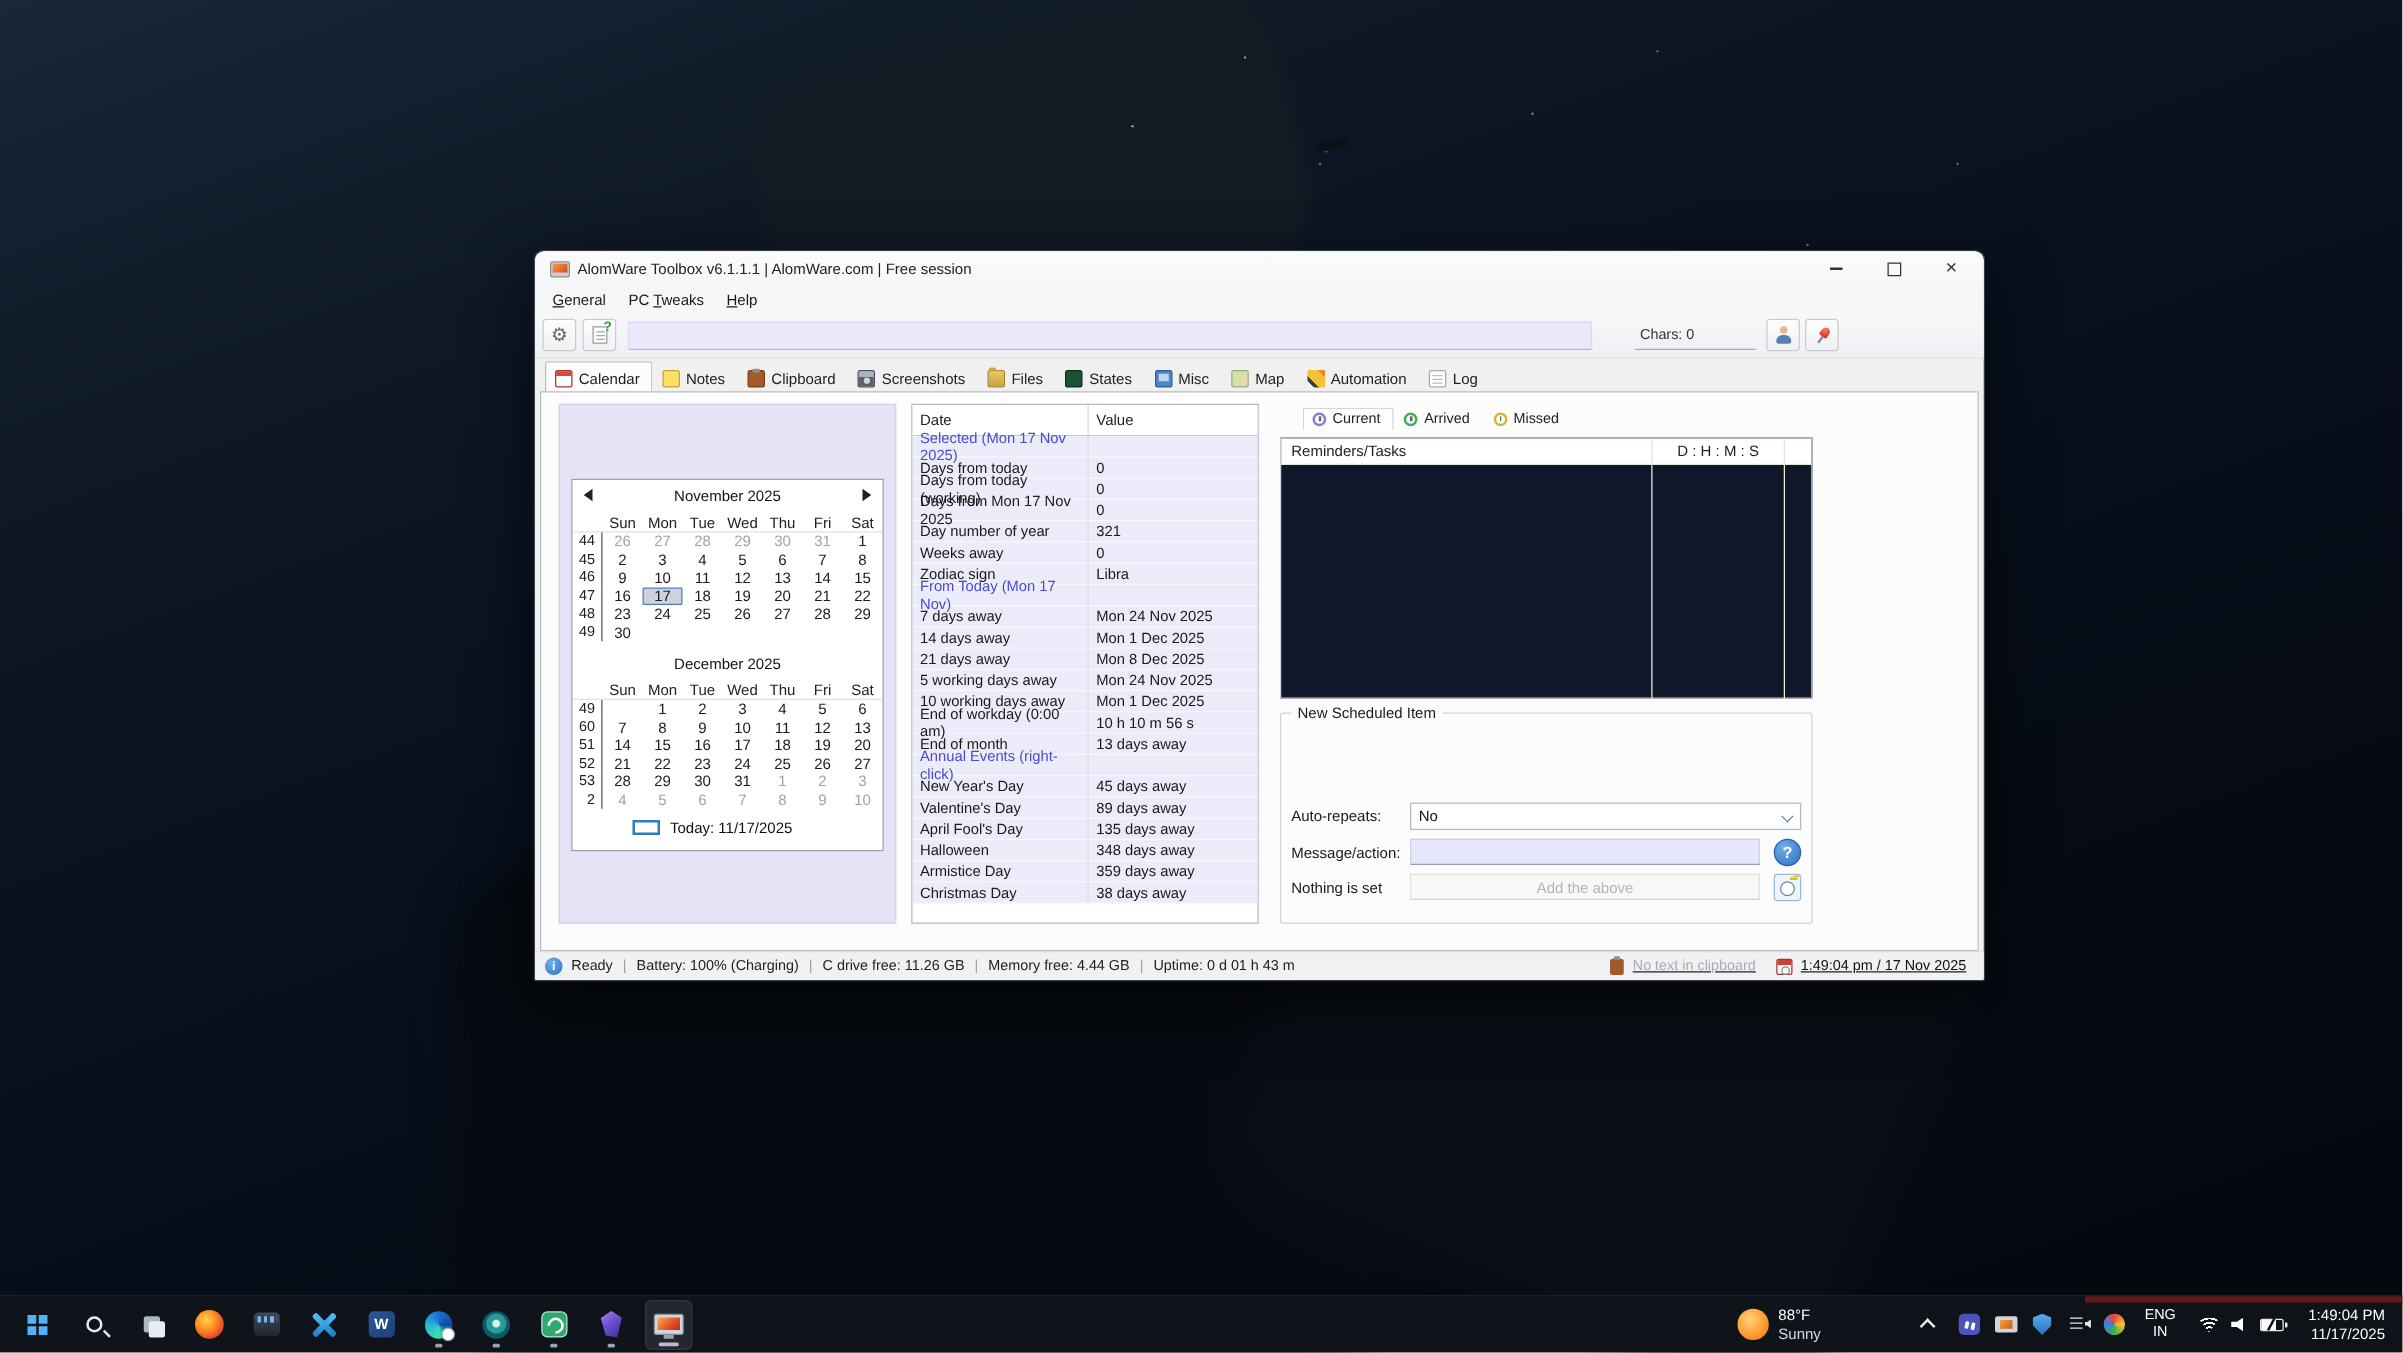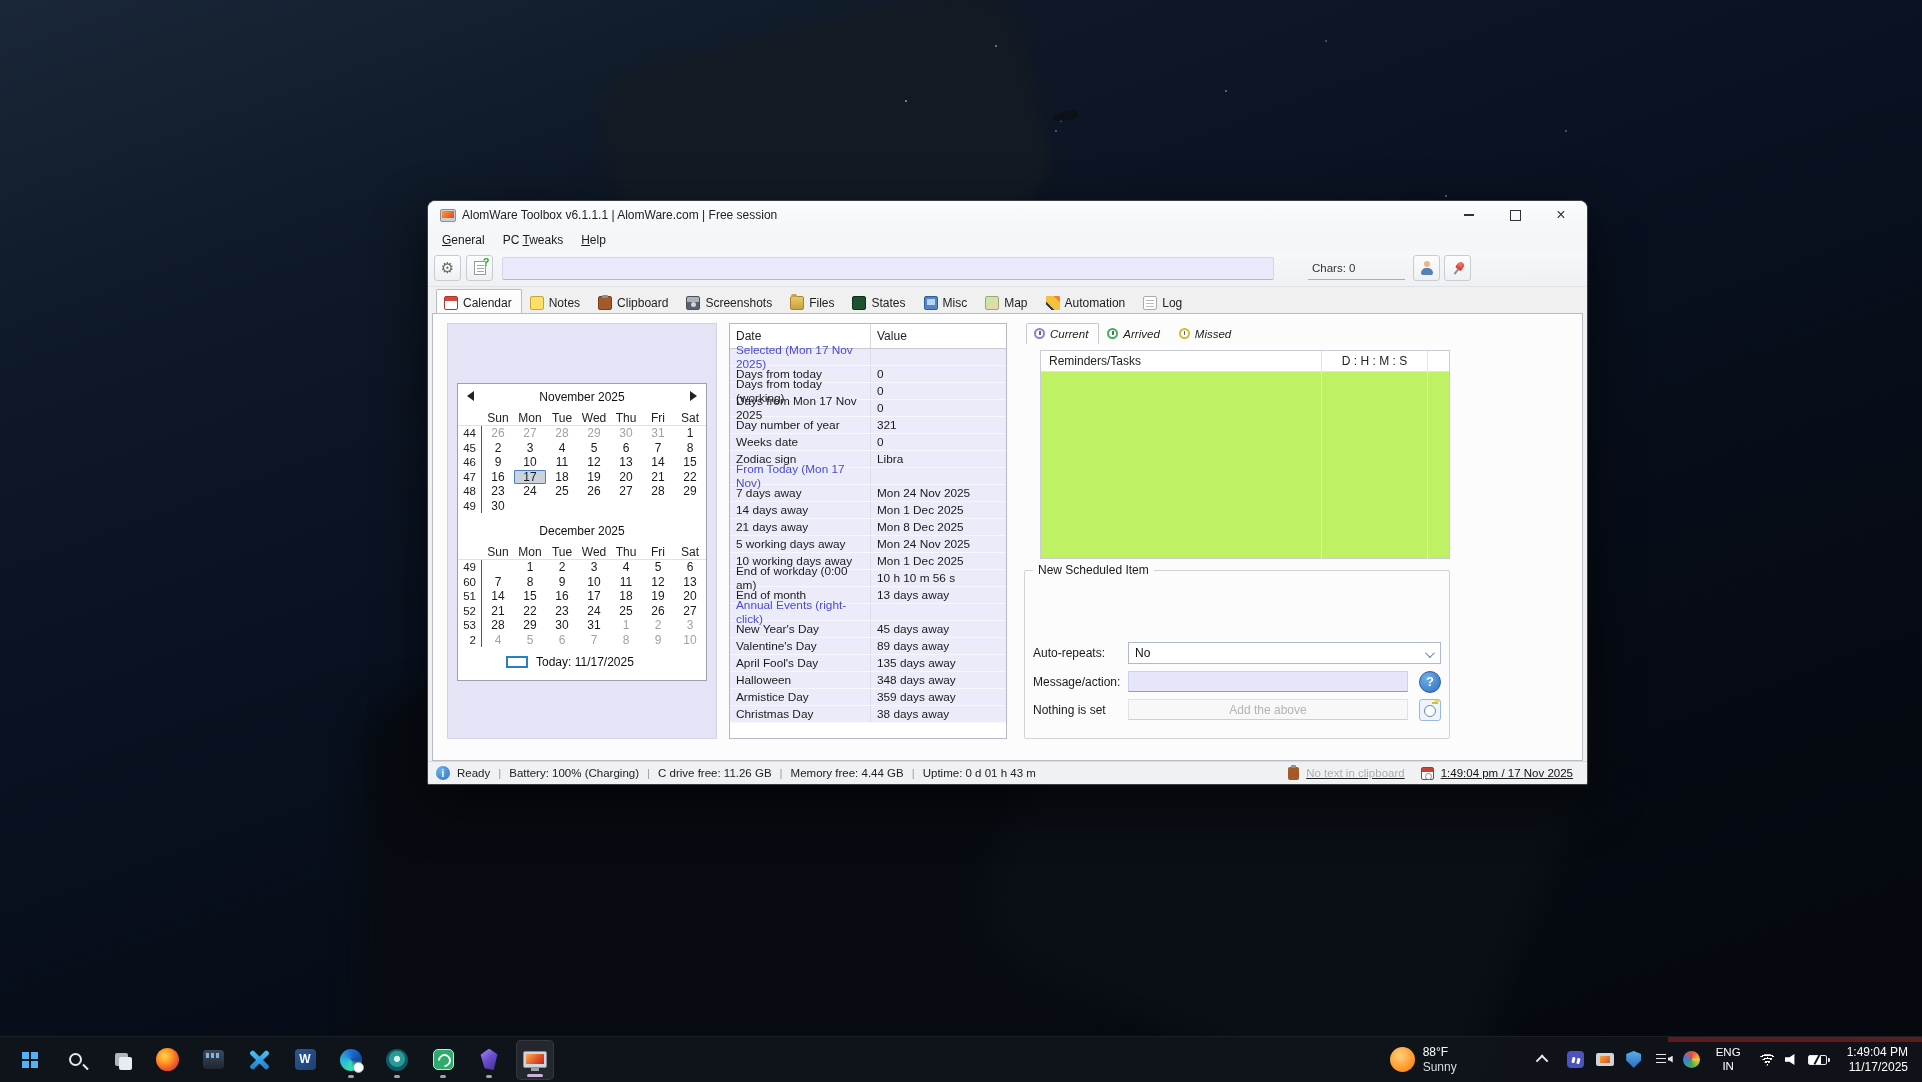--- a/index.html
+++ b/index.html
@@ -97,27 +97,27 @@
   .dt-hdr span { padding-left:6px; font-size:12px; color:#222; }
   .dt-col-l { width:141px; border-right:1px solid #d8d8e2; height:100%; display:flex; align-items:center; }
   .dt-col-r { flex:1; height:100%; display:flex; align-items:center; }
   .dt-row { display:flex; height:17px; align-items:center; background:#ebebf9; border-bottom:1px solid #f7f7fc; font-size:11.8px; }
   .dt-row .c1 { width:141px; padding-left:6px; border-right:1px solid #dcdcEA; height:100%; display:flex; align-items:center; color:#1a1a1a; }
   .dt-row .c2 { flex:1; padding-left:6px; color:#1a1a1a; }
   .dt-row.section .c1 { color:#4a4ad0; }
 
   
   .right-sec { position:absolute; left:591px; top:9px; width:426px; height:416px; }
-  .rem-tabs { position:absolute; left:2px; top:0; display:flex; height:21px;font-style:italic; }
+  .rem-tabs { position:absolute; left:18px; top:0; display:flex; align-items:flex-end; height:21px; }
   .rtab { display:flex; align-items:center; gap:5px; padding:2px 10px 3px 7px; font-size:11.5px; color:#222; border:1px solid transparent; border-bottom:none; }
   .rtab.active { background:#fdfdfd; border-color:#c4c8d0; border-radius:2px 2px 0 0; }
   .ci { width:11px; height:11px; border-radius:50%; background:#fff; border:2px solid #8a7fd0; position:relative; }
   .ci::before { content:""; position:absolute; left:3px; top:1px; width:1.5px; height:4px; background:#666; }
   .ci-arrived { border-color:#3faf5f; } .ci-missed { border-color:#d0b83a; }
-  .rem-box { position:absolute; left:16px; top:27px; right:0; height:209px; border:1px solid #c8ccd4; background:#bef264; }
+  .rem-box { position:absolute; left:0; top:27px; right:0; height:209px; border:1px solid #c8ccd4; background:#0f172a; }
   .rem-hdr { display:flex; height:21px; background:#fff; border-bottom:1px solid #e2e2da; font-size:12px; color:#222; }
   .rem-hdr .h1 { flex:1; display:flex; align-items:center; padding-left:8px; }
   .rem-hdr .h2 { width:106px; display:flex; align-items:center; justify-content:center; border-left:1px solid #e4e4dc; }
   .rem-hdr .h3 { width:22px; border-left:1px solid #e4e4dc; }
   .rem-list { position:relative; height:187px; }
   .rem-list::before { content:""; position:absolute; right:127px; top:0; bottom:0; width:1px; background:#efecd2; }
   .rem-list::after { content:""; position:absolute; right:21px; top:0; bottom:0; width:1px; background:#efecd2; }
 
   .sched-group { position:absolute; left:0; top:247px; right:0; bottom:0; border:1px solid #d2d2d2; border-radius:2px; }
   .sched-title { position:absolute; top:-8px; left:8px; background:#fcfcfc; padding:0 5px; font-size:12px; color:#1a1a1a; }
@@ -470,21 +470,21 @@
             </div>
             <div class="dt-row">
               <span class="c1">Days from Mon 17 Nov 2025</span>
               <span class="c2">0</span>
             </div>
             <div class="dt-row">
               <span class="c1">Day number of year</span>
               <span class="c2">321</span>
             </div>
             <div class="dt-row">
-              <span class="c1">Weeks date</span>
+              <span class="c1">Weeks away</span>
               <span class="c2">0</span>
             </div>
             <div class="dt-row">
               <span class="c1">Zodiac sign</span>
               <span class="c2">Libra</span>
             </div>
             <div class="dt-row section">
               <span class="c1">From Today (Mon 17 Nov)</span>
               <span class="c2"></span>
             </div>

